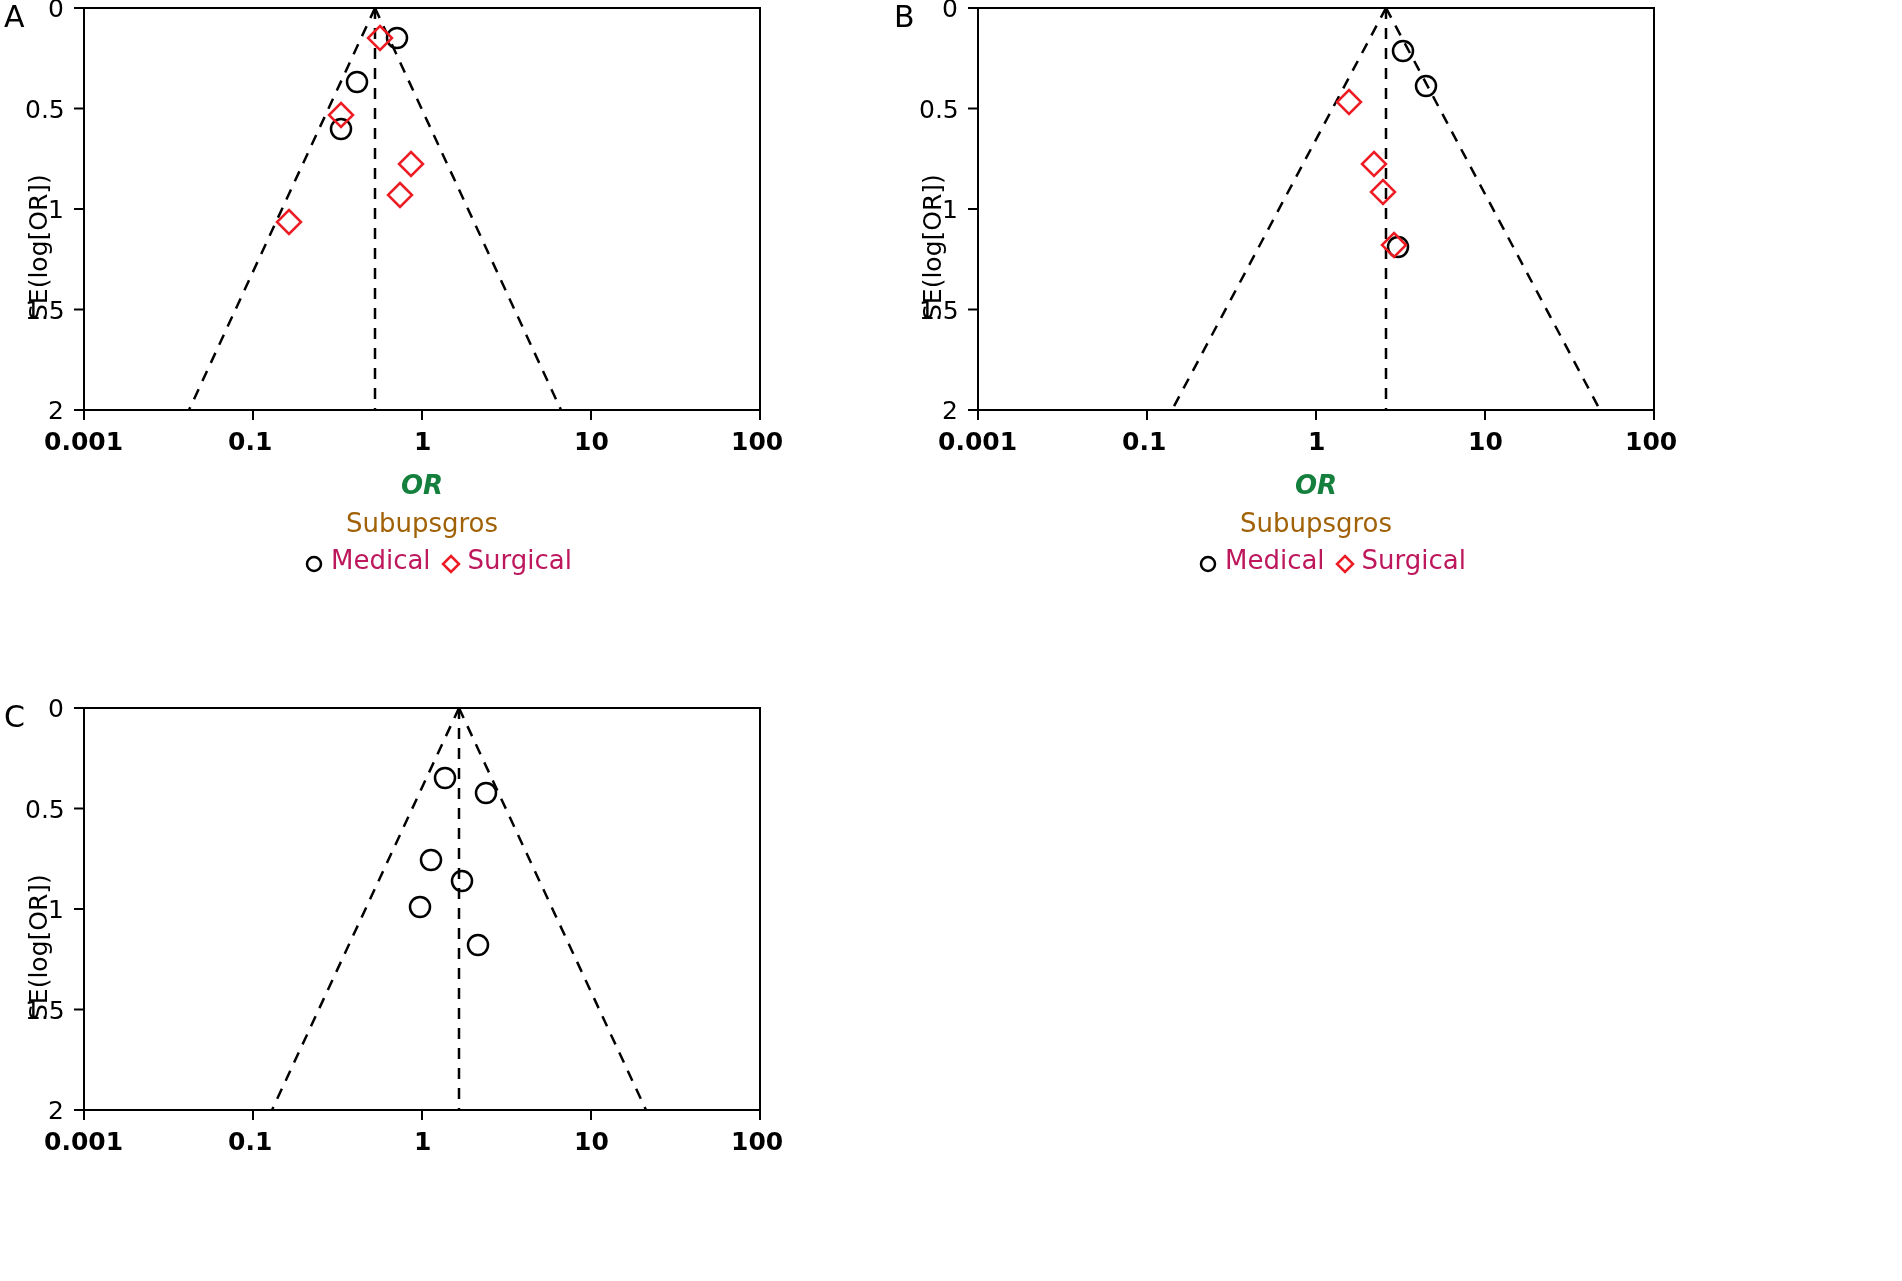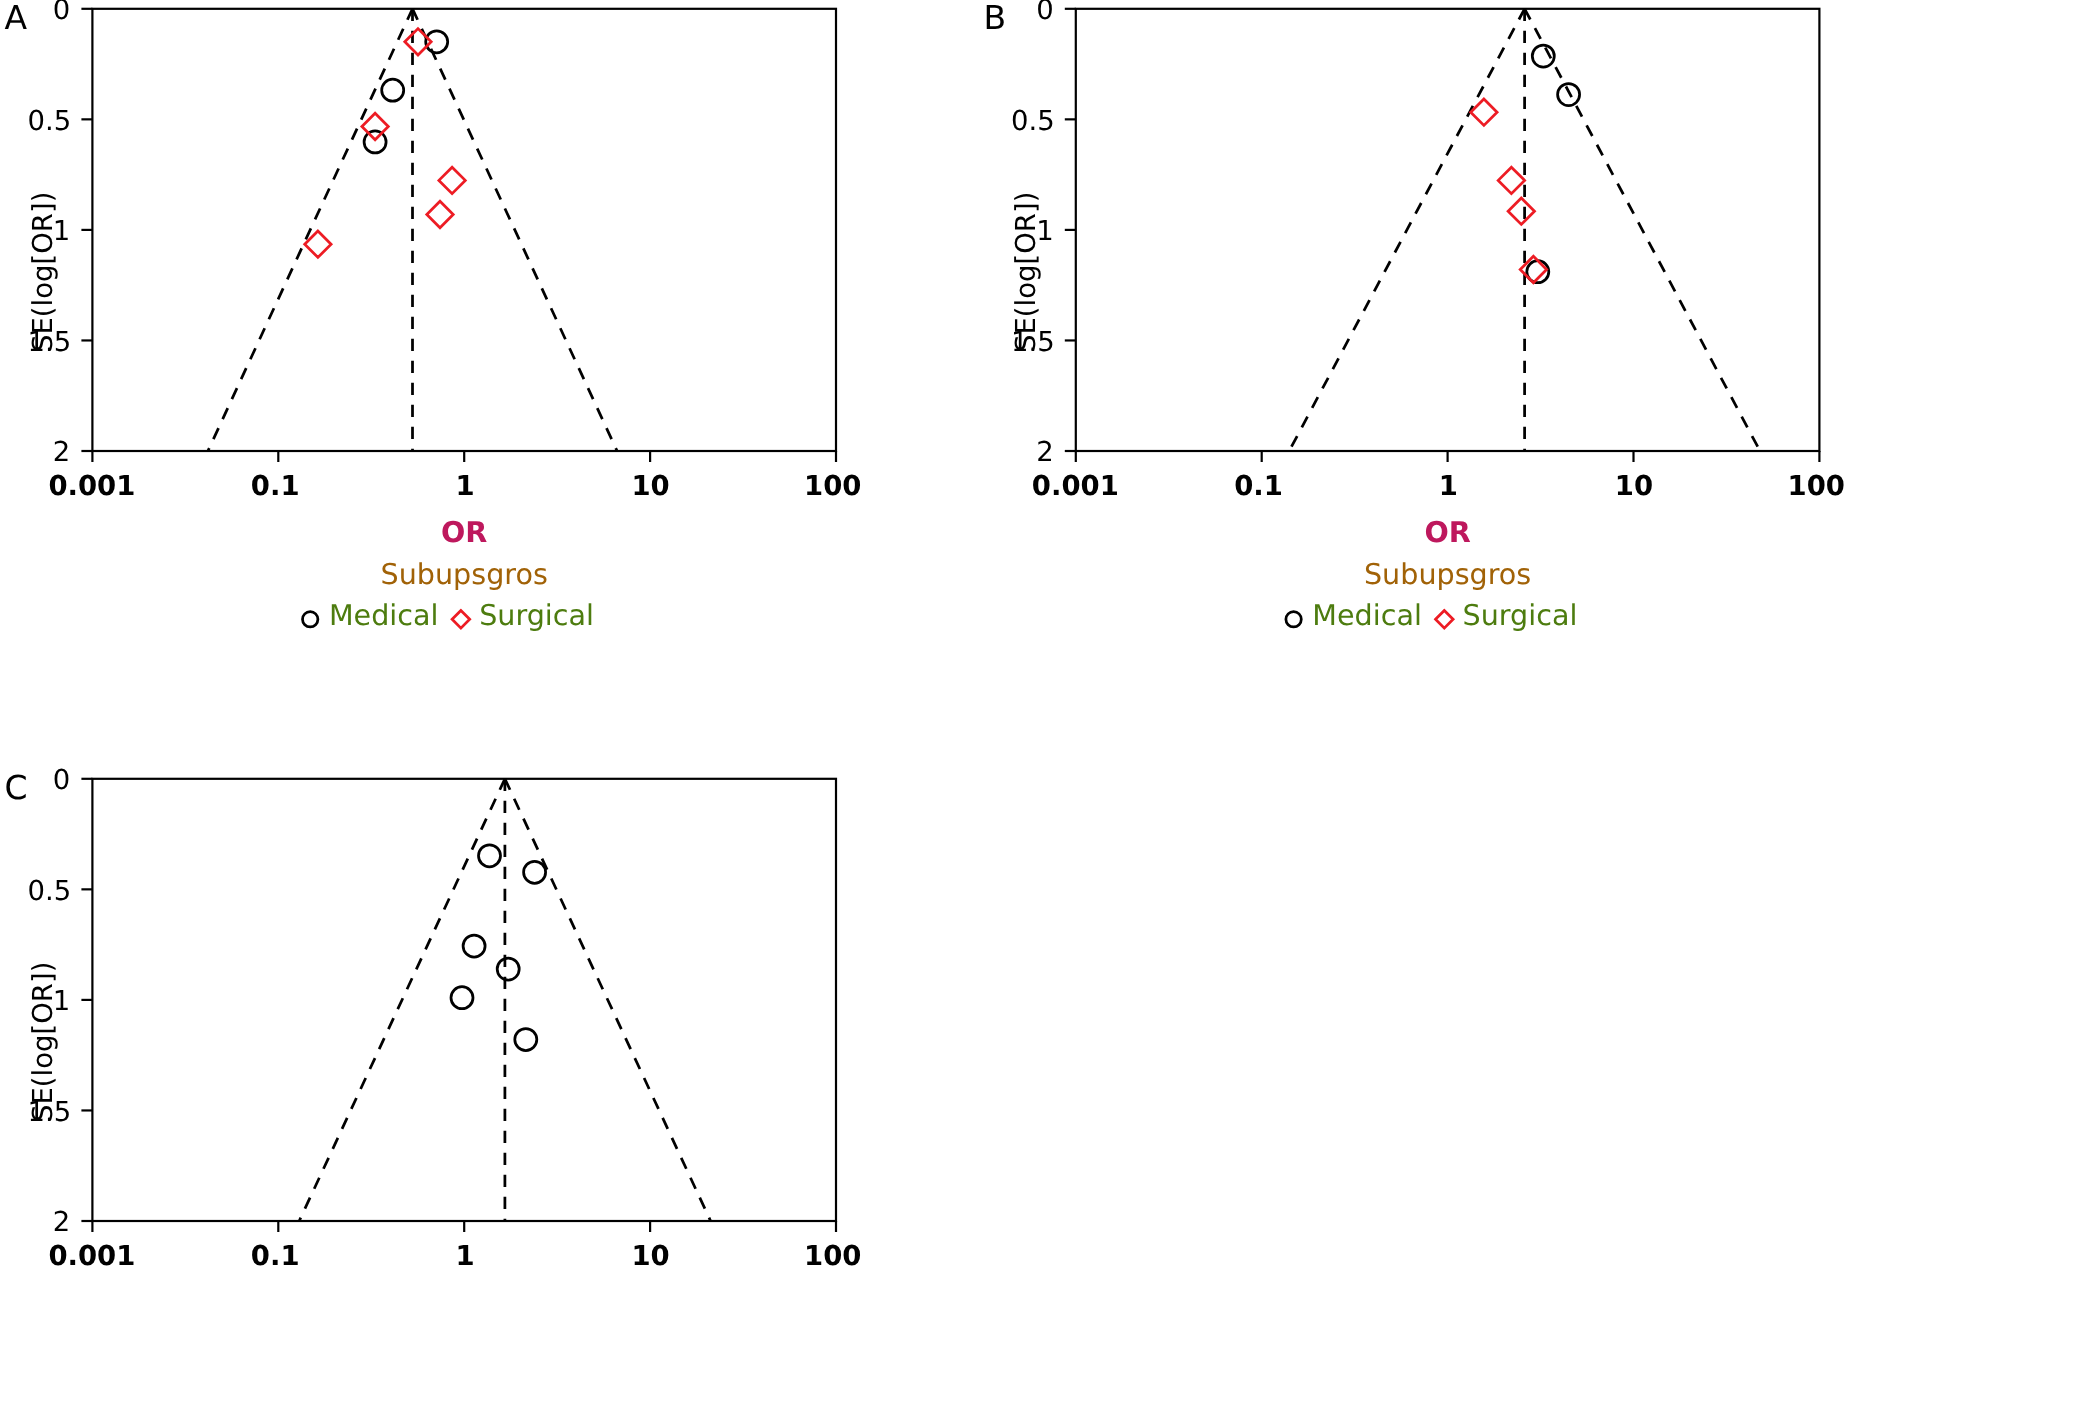--- a/index.html
+++ b/index.html
@@ -43,36 +43,37 @@
     transform: rotate(-90deg);
     transform-origin: left top;
     white-space: nowrap;
     color: #000;
   }
   .axis-label-x {
     position: absolute;
     font-size: 26px;
     font-weight: bold;
     text-align: center;
-    color: #be185d;
+    color: #15803d;
+    font-style: italic;
   }
   .legend-title {
     position: absolute;
     font-size: 26px;
     text-align: center;
     color: #a16207;
   }
   .legend-row {
     position: absolute;
     font-size: 26px;
     display: flex;
     align-items: center;
-    justify-content: flex-start;
+    justify-content: flex-end;
     gap: 10px;
-    color: #4d7c0f;
+    color: #be185d;
   }
   .legend-item {
     display: flex;
     align-items: center;
     gap: 7px;
   }
   .legend-marker {
     display: inline-block;
     width: 20px;
     height: 20px;

